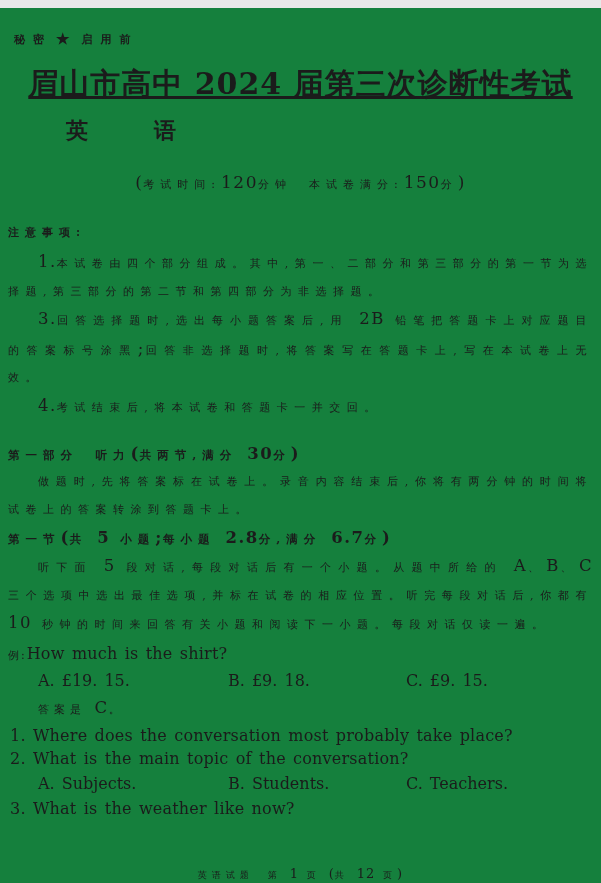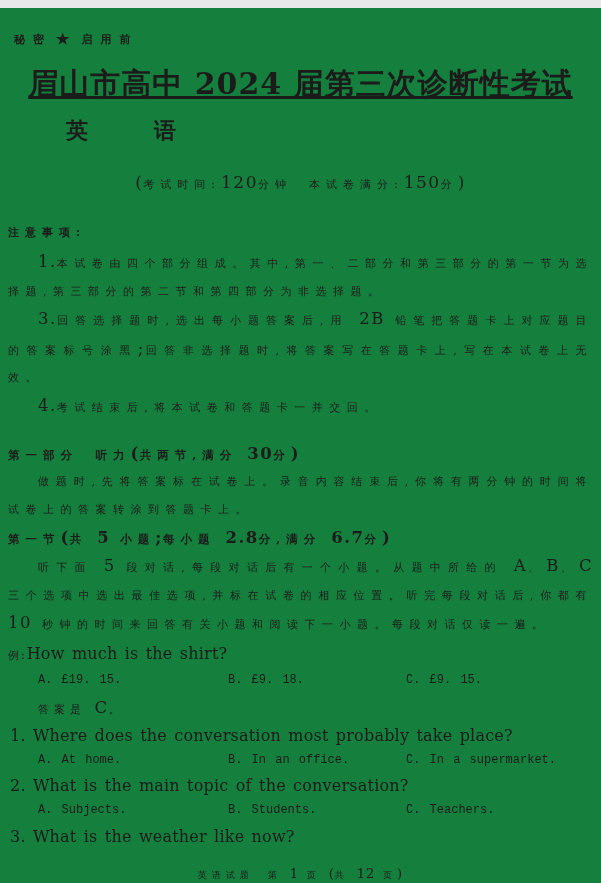--- a/index.html
+++ b/index.html
@@ -25,21 +25,21 @@
   
   .flow { position:absolute; top:240px; left:8px; right:8px; }
   .cnp { margin:0; font-size:11px; letter-spacing:6.5px; line-height:27.5px; text-align:justify; text-indent:30px; }
   .part-head { margin:0; font-size:11.5px; font-weight:bold; letter-spacing:6px; line-height:26px; }
   .part-head.gap { margin-top:20px; }
   .sec-head { margin-top:2px; }
   
   .qa { margin-top:3px; }
   .q-line { margin:0; line-height:23px; font-size:16px; letter-spacing:0.2px; word-spacing:2px; padding-left:8px; }
   .ex-label { font-size:11px; letter-spacing:2px; }
-  .opts { display:grid; grid-template-columns:190px 178px auto; padding-left:30px; line-height:27.5px; font-size:12px; word-spacing:2px;font-family:Liberation Mono, monospace; }
+  .opts { display:grid; grid-template-columns:190px 178px auto; padding-left:30px; line-height:27.5px; font-size:16px; word-spacing:2px; }
   .answer { padding-left:30px; font-size:11px; letter-spacing:5px; line-height:27.5px; }
   
   .footer { position:absolute; bottom:9px; left:0; width:100%; text-align:center; font-size:9px; letter-spacing:5px; }
   .footer .lat { font-size:13px; letter-spacing:1px; }
 </style>
 </head>
 <body>
 
 <div class="page">
 
@@ -75,25 +75,20 @@
         <span>A. £19. 15.</span>
         <span>B. £9. 18.</span>
         <span>C. £9. 15.</span>
       </div>
       <div class="answer mix">答案是 <span class="lat">C</span>。</div>
 
       <p class="q-line" style="padding-left:2px;">
         <span>1.</span>
         <span>Where does the conversation most probably take place?</span>
       </p>
-      <div class="opts">
-        <span>A. At home.</span>
-        <span>B. In an office.</span>
-        <span>C. In a supermarket.</span>
-      </div>
 
       <p class="q-line" style="padding-left:2px;">
         <span>2.</span>
         <span>What is the main topic of the conversation?</span>
       </p>
       <div class="opts">
         <span>A. Subjects.</span>
         <span>B. Students.</span>
         <span>C. Teachers.</span>
       </div>

